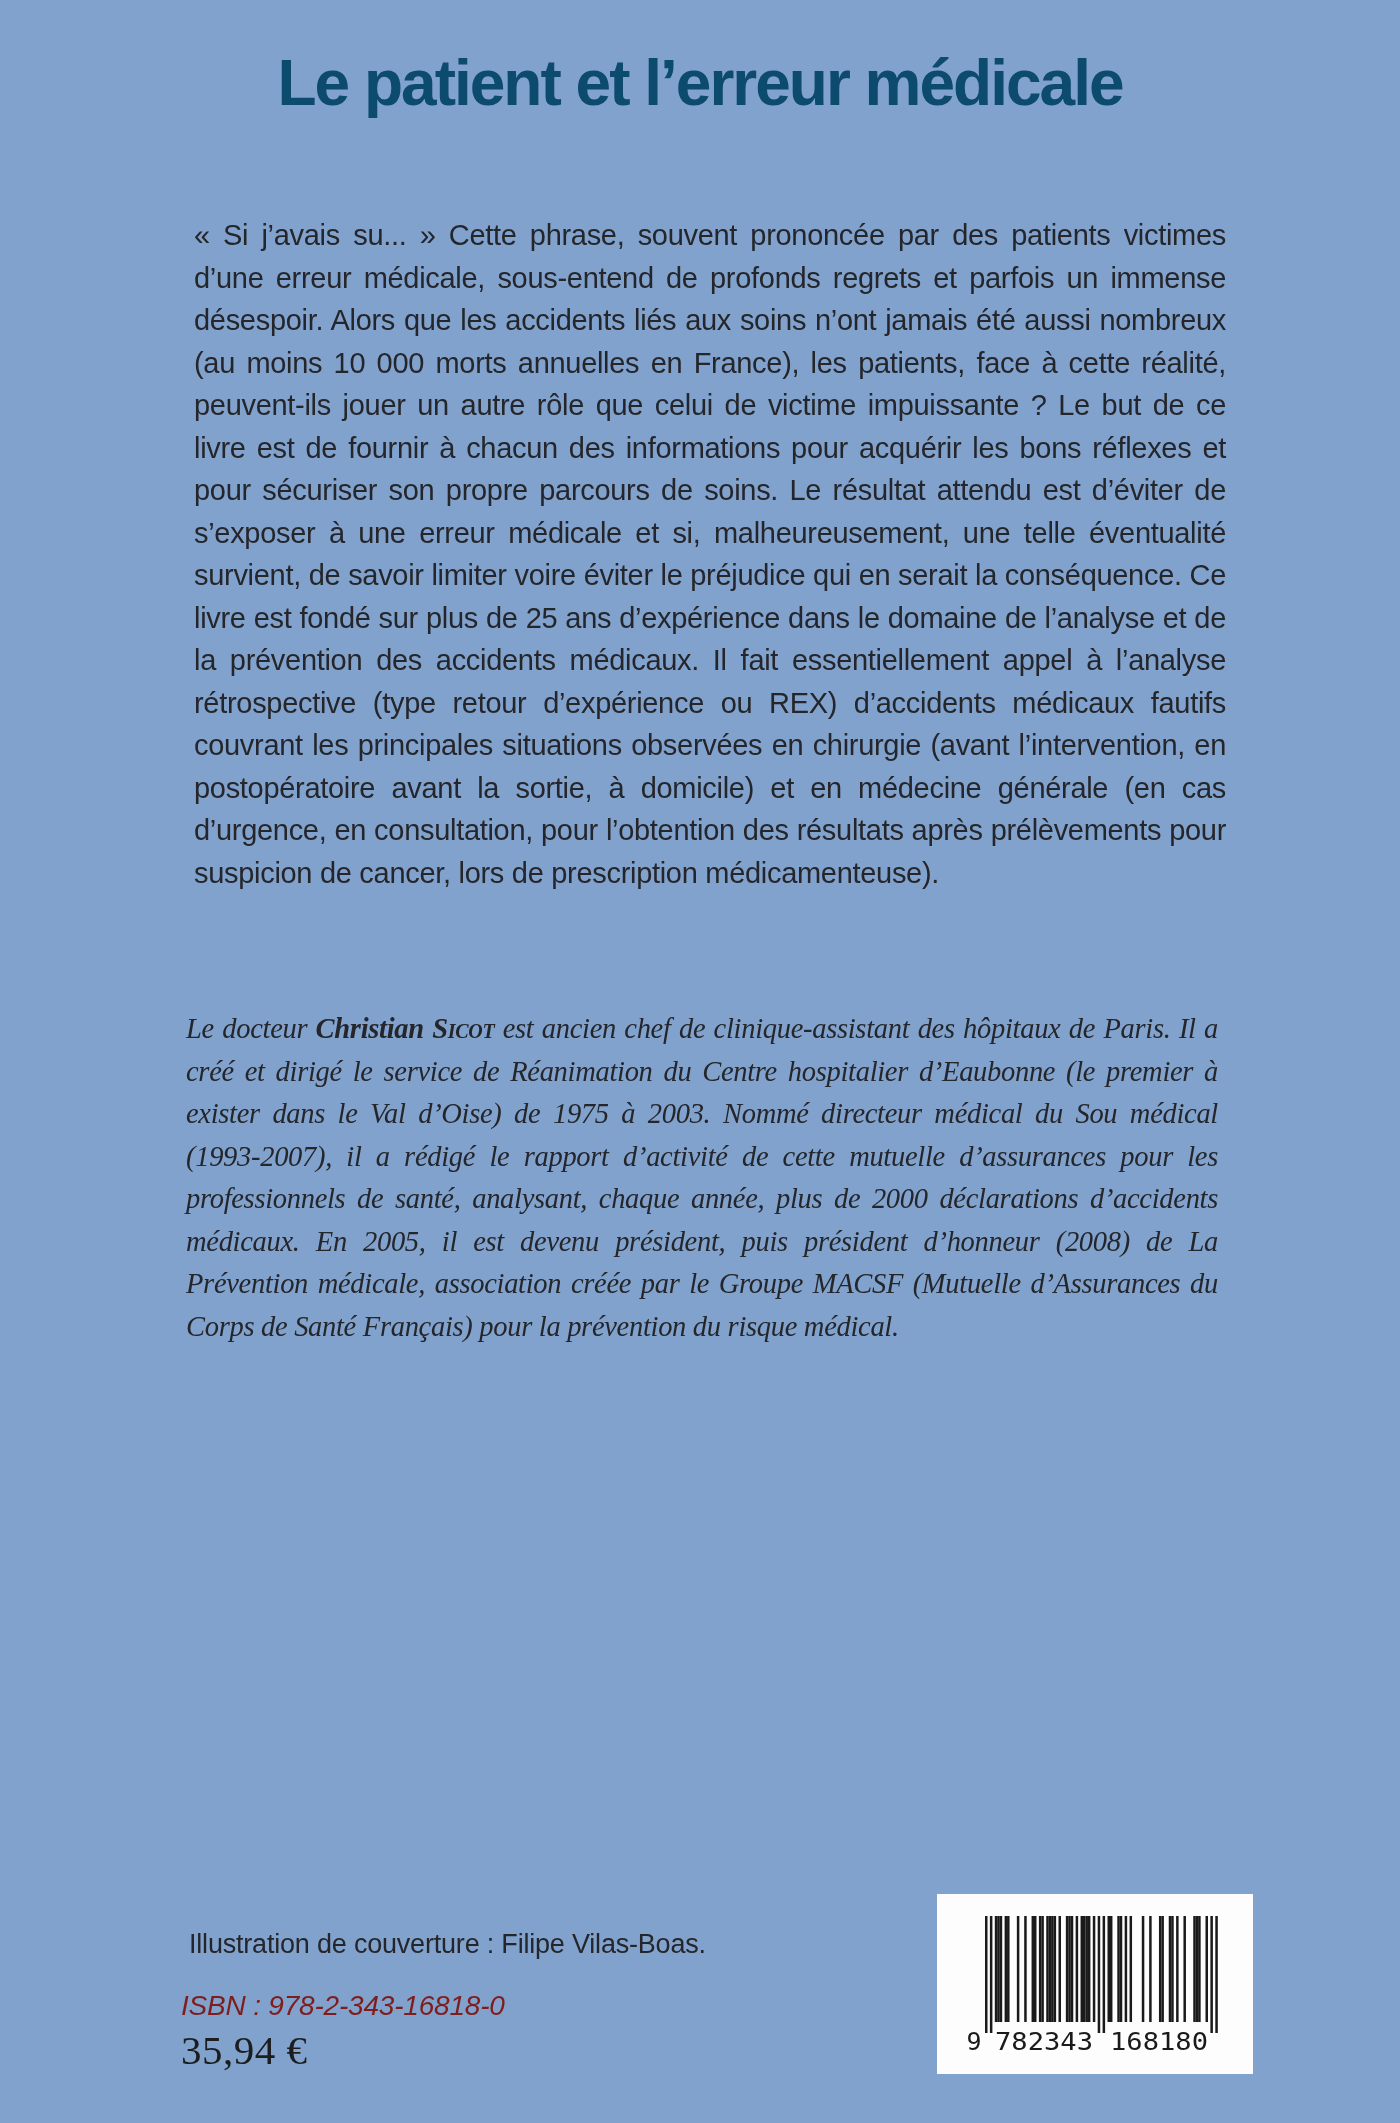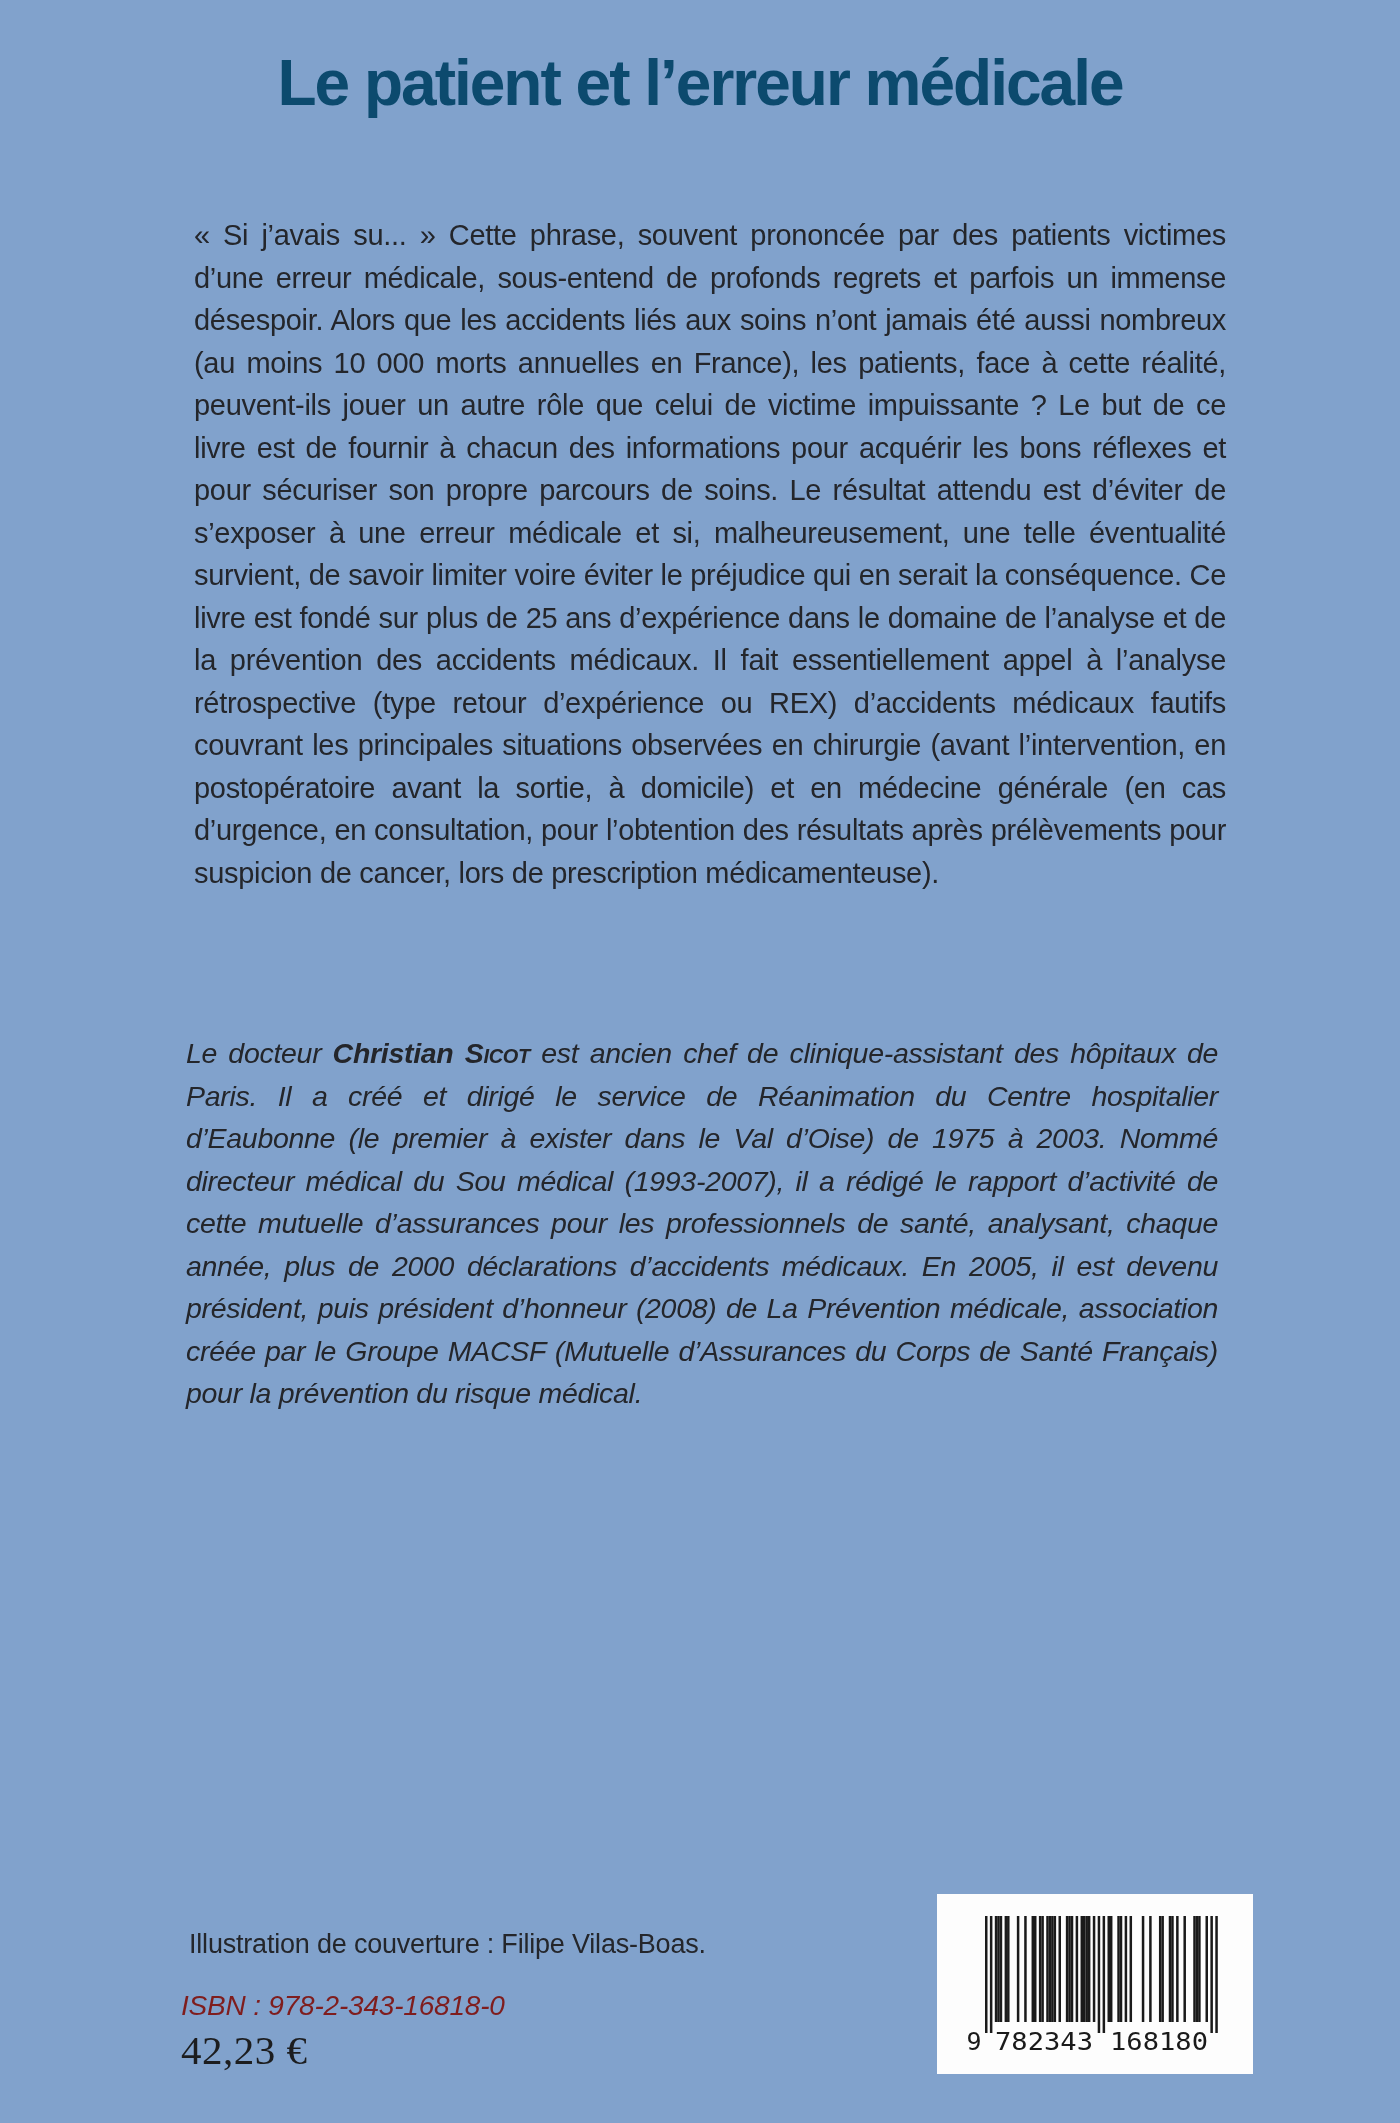--- a/index.html
+++ b/index.html
@@ -28,28 +28,29 @@
     top:206px;left:186px;width:1032px;
     margin:8px;
     font-size:29px;
     line-height:42.5px;
     letter-spacing:-0.3px;
     text-align:justify;
     color:#24262b;
   }
   .bio{
     position:absolute;
-    top:1032px;left:186px;width:1032px;
+    top:1008px;left:186px;width:1032px;
     margin:0;
     font-style:italic;
     font-size:28.5px;
     line-height:42.5px;
     letter-spacing:-0.3px;
     text-align:justify;
     color:#24262b;
+    font-family:Liberation Serif, serif;
   }
   .bio .author{font-weight:bold;}
   .bio .author .sc{font-variant:small-caps;}
   .credit-line{
     position:absolute;
     top:1921px;left:181px;
     margin:8px;
     font-size:27px;
     letter-spacing:-0.2px;
     color:#24262b;
@@ -98,21 +99,21 @@
   <h1 class="book-title">Le patient et l’erreur médicale</h1>
 
   <p class="synopsis">« Si j’avais su... » Cette phrase, souvent prononcée par des patients victimes d’une erreur médicale, sous-entend de profonds regrets et parfois un immense désespoir. Alors que les accidents liés aux soins n’ont jamais été aussi nombreux (au moins 10 000 morts annuelles en France), les patients, face à cette réalité, peuvent-ils jouer un autre rôle que celui de victime impuissante ? Le but de ce livre est de fournir à chacun des informations pour acquérir les bons réflexes et pour sécuriser son propre parcours de soins. Le résultat attendu est d’éviter de s’exposer à une erreur médicale et si, malheureusement, une telle éventualité survient, de savoir limiter voire éviter le préjudice qui en serait la conséquence. Ce livre est fondé sur plus de 25 ans d’expérience dans le domaine de l’analyse et de la prévention des accidents médicaux. Il fait essentiellement appel à l’analyse rétrospective (type retour d’expérience ou REX) d’accidents médicaux fautifs couvrant les principales situations observées en chirurgie (avant l’intervention, en postopératoire avant la sortie, à domicile) et en médecine générale (en cas d’urgence, en consultation, pour l’obtention des résultats après prélèvements pour suspicion de cancer, lors de prescription médicamenteuse).</p>
 
   <p class="bio"><span>Le docteur </span><span class="author"><span>Christian</span> <span class="sc">Sicot</span></span><span> est ancien chef de clinique-assistant des hôpitaux de Paris. Il a créé et dirigé le service de Réanimation du Centre hospitalier d’Eaubonne (le premier à exister dans le Val d’Oise) de 1975 à 2003. Nommé directeur médical du Sou médical (1993-2007), il a rédigé le rapport d’activité de cette mutuelle d’assurances pour les professionnels de santé, analysant, chaque année, plus de 2000 déclarations d’accidents médicaux. En 2005, il est devenu président, puis président d’honneur (2008) de La Prévention médicale, association créée par le Groupe MACSF (Mutuelle d’Assurances du Corps de Santé Français) pour la prévention du risque médical.</span></p>
 
   <p class="credit-line">Illustration de couverture : Filipe Vilas-Boas.</p>
 
   <p class="isbn-line">ISBN : 978-2-343-16818-0</p>
 
-  <p class="price-line">42,23 €</p>
+  <p class="price-line">35,94 €</p>
 
   <div class="barcode-box">
     <svg id="barcode-svg" width="280" height="140" viewBox="0 0 280 140" xmlns="http://www.w3.org/2000/svg">
       <g id="barcode-bars-group">
           <rect x="24.00" y="0" width="2.5" height="117" fill="#1a1a1a"></rect>
           <rect x="28.90" y="0" width="2.5" height="117" fill="#1a1a1a"></rect>
           <rect x="33.80" y="0" width="2.5" height="106" fill="#1a1a1a"></rect>
           <rect x="36.25" y="0" width="2.5" height="106" fill="#1a1a1a"></rect>
           <rect x="38.70" y="0" width="2.5" height="106" fill="#1a1a1a"></rect>
           <rect x="43.60" y="0" width="2.5" height="106" fill="#1a1a1a"></rect>

